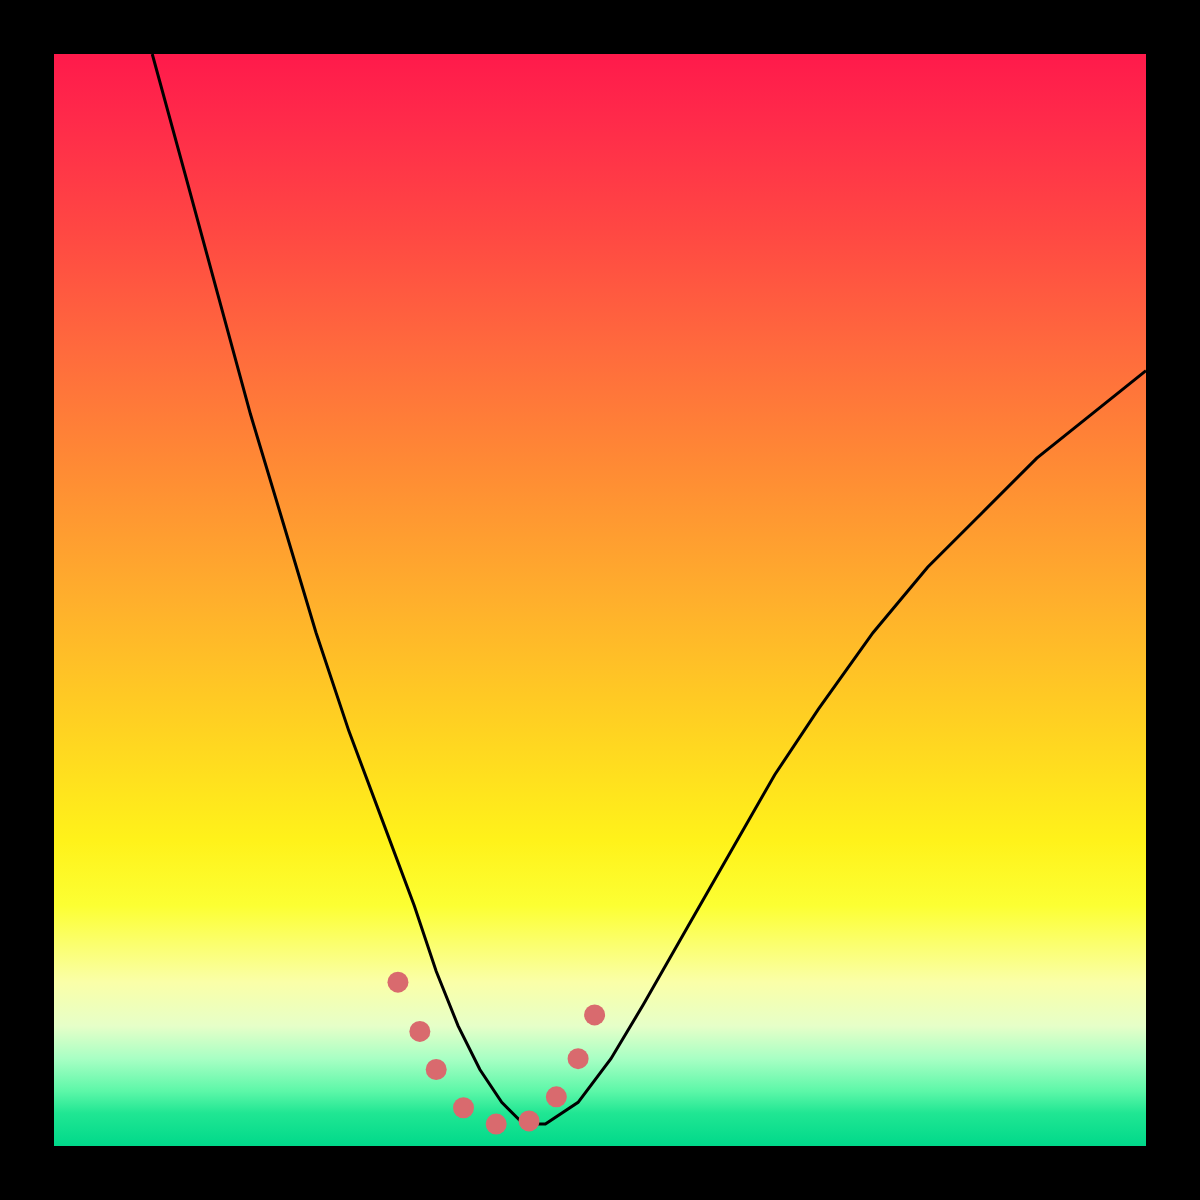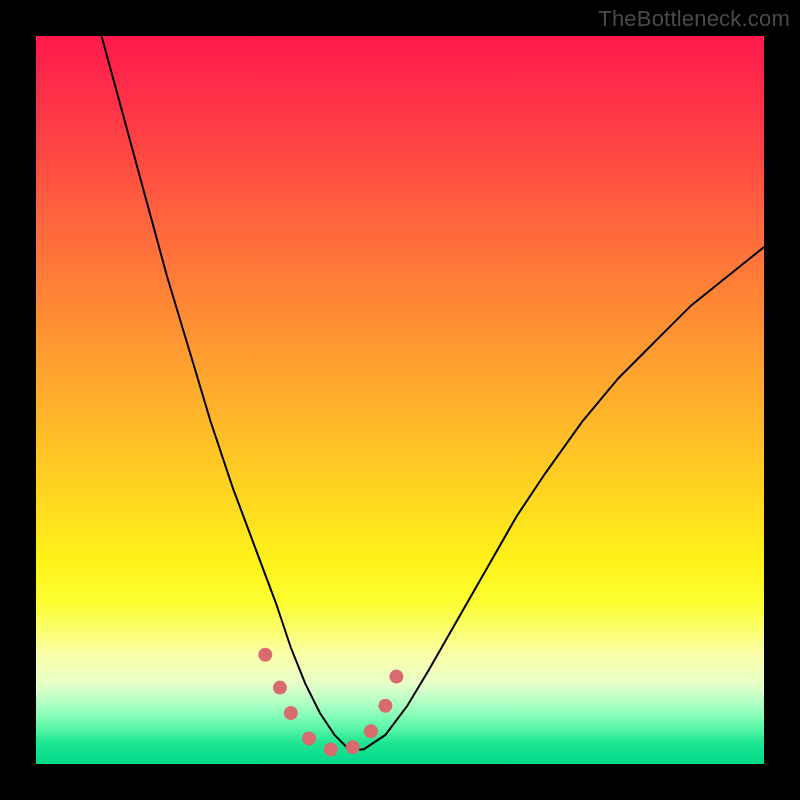--- a/index.html
+++ b/index.html
@@ -80,14 +80,13 @@
           <circle cx="254.8" cy="677.0" r="7" class="marker"></circle>
           <circle cx="273.0" cy="702.5" r="7" class="marker"></circle>
           <circle cx="294.8" cy="713.4" r="7" class="marker"></circle>
           <circle cx="316.7" cy="711.3" r="7" class="marker"></circle>
           <circle cx="334.9" cy="695.2" r="7" class="marker"></circle>
           <circle cx="349.4" cy="669.8" r="7" class="marker"></circle>
           <circle cx="360.4" cy="640.6" r="7" class="marker"></circle>
         </g>
     </svg>
   </div>
-  <div class="watermark">TheBottleneck.com</div>
 </div>
 
 </body></html>

